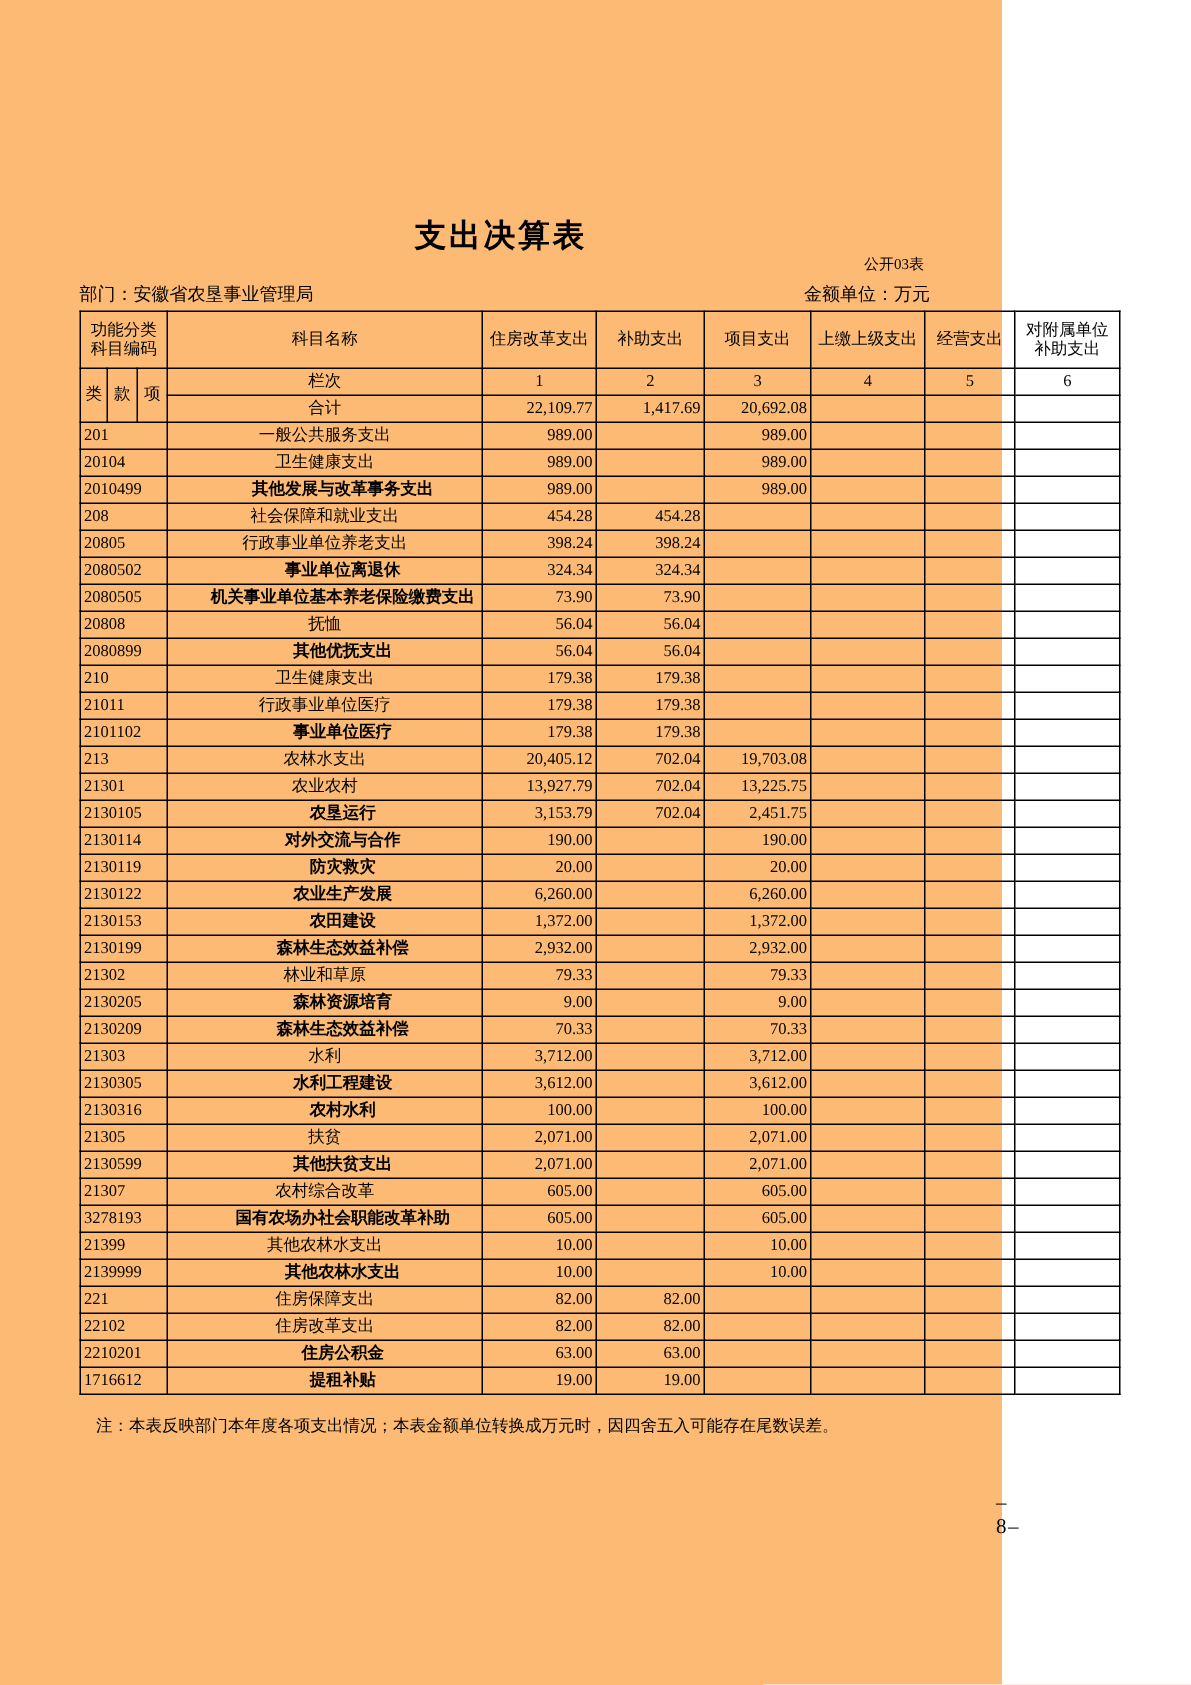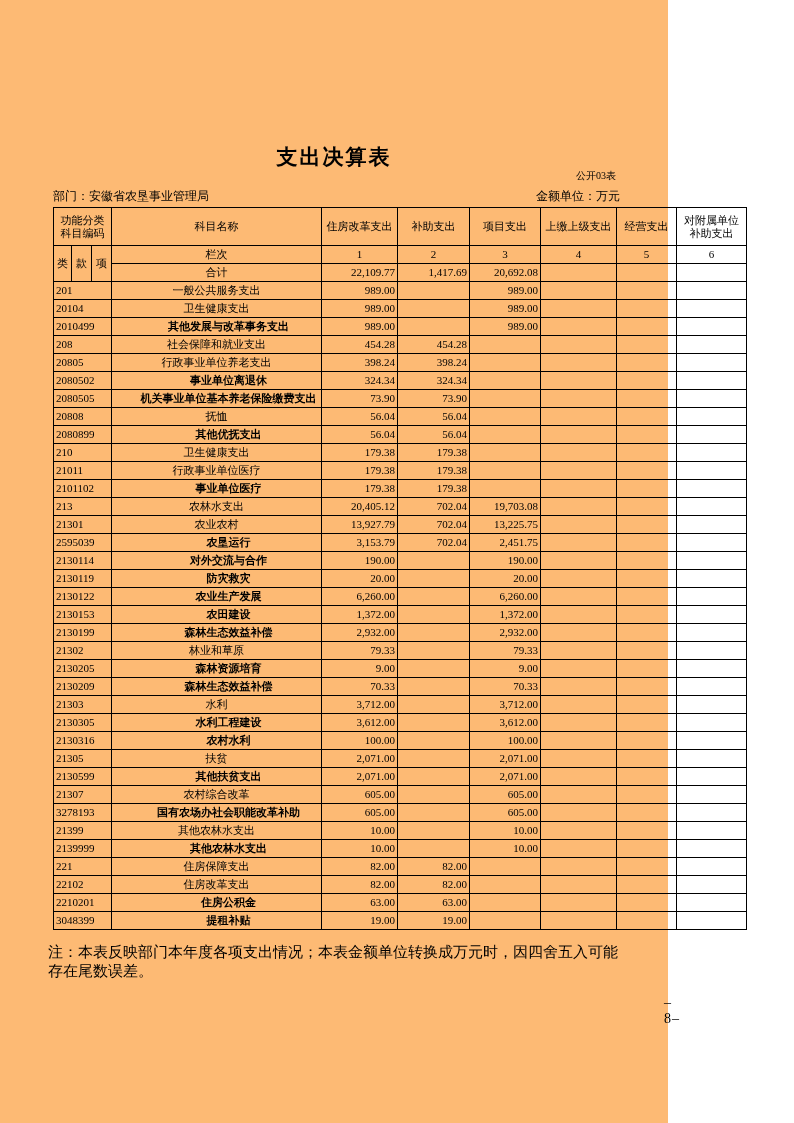--- a/index.html
+++ b/index.html
@@ -56,22 +56,22 @@
     white-space:pre-line;
     height:38px;
   }
   td.center { text-align:center; }
   td.num { text-align:right; padding-right:3px; }
   td.code { text-align:left; padding-left:3px;margin-top:44px; }
   td.name { text-align:center; padding-left:4px; }
   td.name.indent { padding-left:26px;font-weight:bold; }
 
   .note {
-    position:absolute; top:943px; left:48px; right:40px;
-    font-size:15px;
+    position:absolute; top:943px; left:64px; right:40px;
+    font-size:11px;
     font-family:Liberation Mono, monospace;
   }
   .page-number {
     position:absolute; top:995px; left:664px;
     font-size:14px;
     letter-spacing:1px;
   }
 </style>
 </head>
 <body>
@@ -270,21 +270,21 @@
           <td class="code" colspan="3">21301</td>
           <td class="name">农业农村</td>
           <td class="num">13,927.79</td>
           <td class="num">702.04</td>
           <td class="num">13,225.75</td>
           <td class="num"></td>
           <td class="num"></td>
           <td class="num"></td>
         </tr>
         <tr>
-          <td class="code" colspan="3">2595039</td>
+          <td class="code" colspan="3">2130105</td>
           <td class="name indent">农垦运行</td>
           <td class="num">3,153.79</td>
           <td class="num">702.04</td>
           <td class="num">2,451.75</td>
           <td class="num"></td>
           <td class="num"></td>
           <td class="num"></td>
         </tr>
         <tr>
           <td class="code" colspan="3">2130114</td>
@@ -480,21 +480,21 @@
           <td class="code" colspan="3">2210201</td>
           <td class="name indent">住房公积金</td>
           <td class="num">63.00</td>
           <td class="num">63.00</td>
           <td class="num"></td>
           <td class="num"></td>
           <td class="num"></td>
           <td class="num"></td>
         </tr>
         <tr>
-          <td class="code" colspan="3">3048399</td>
+          <td class="code" colspan="3">1716612</td>
           <td class="name indent">提租补贴</td>
           <td class="num">19.00</td>
           <td class="num">19.00</td>
           <td class="num"></td>
           <td class="num"></td>
           <td class="num"></td>
           <td class="num"></td>
         </tr>
       </tbody>
   </table>

